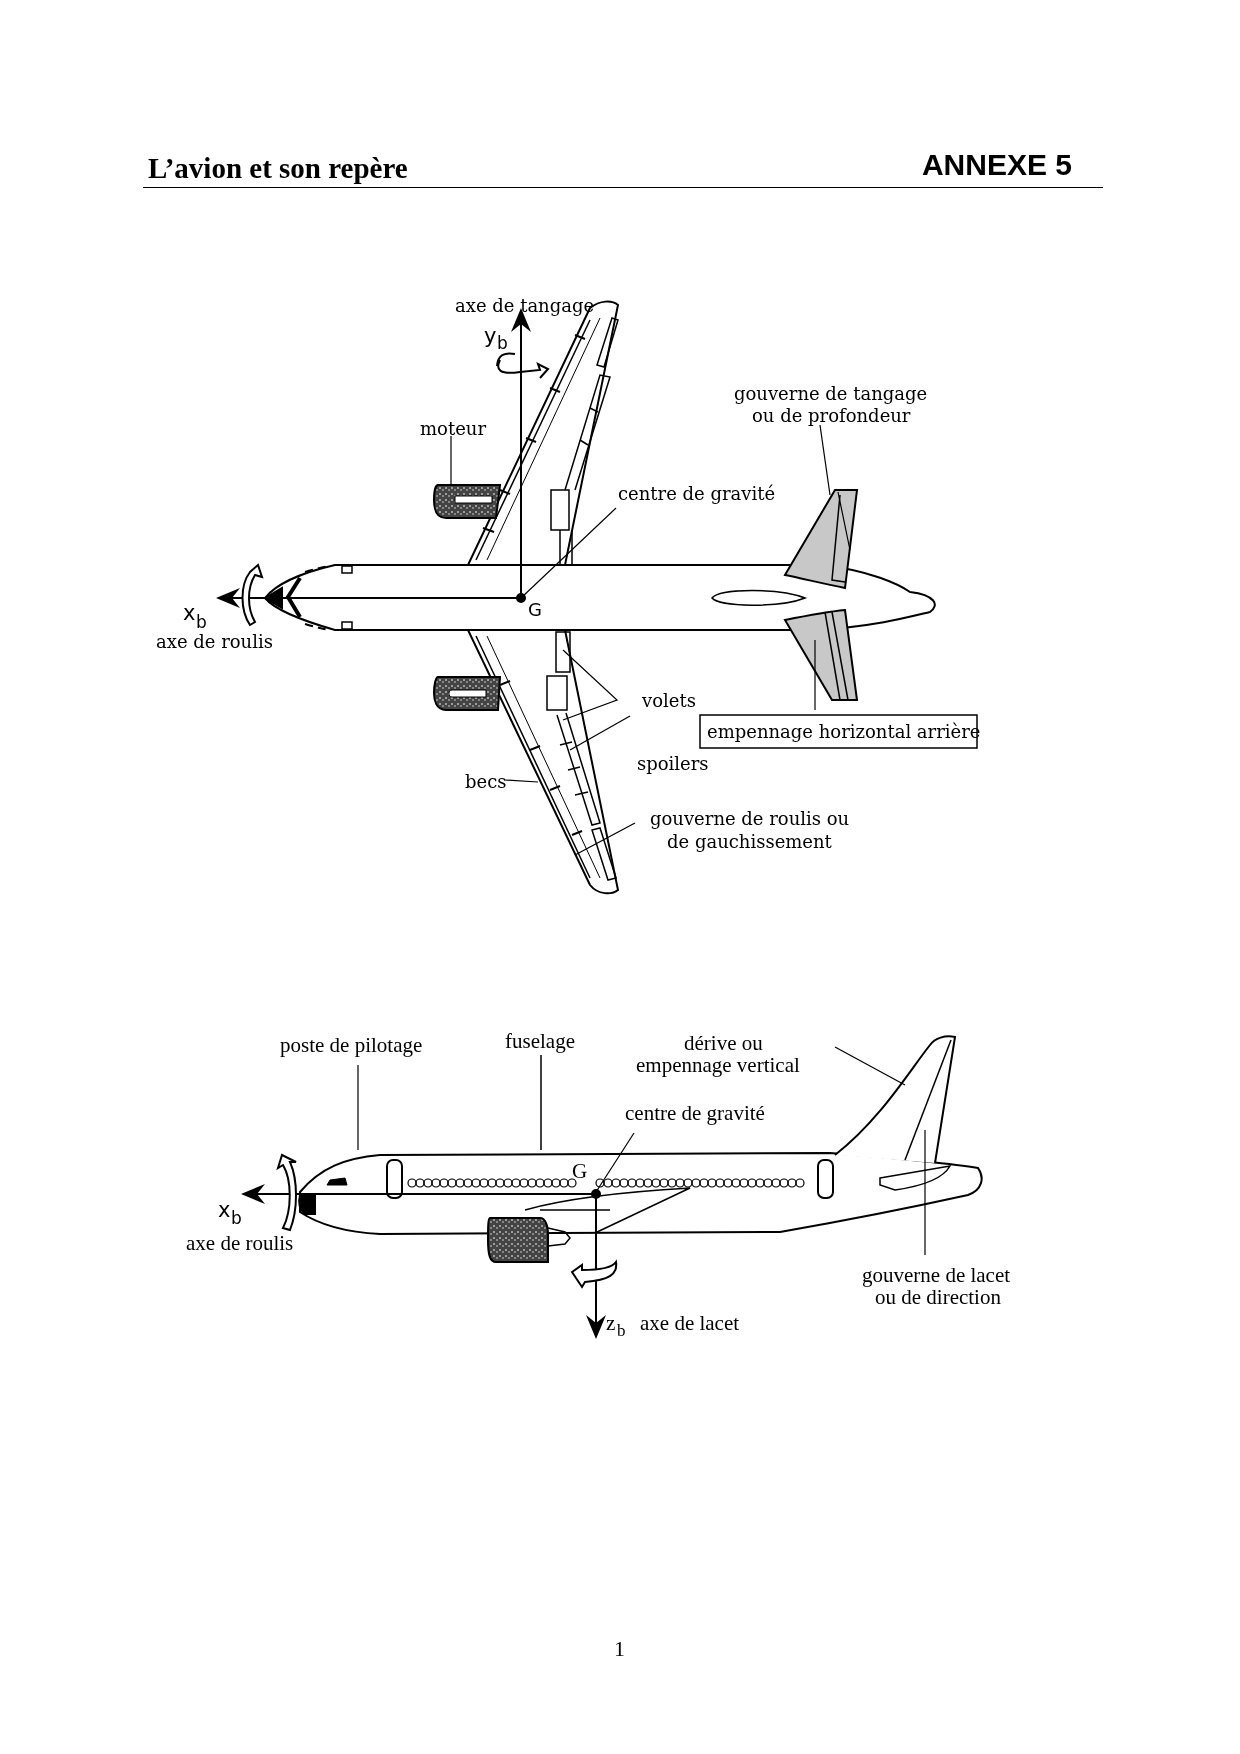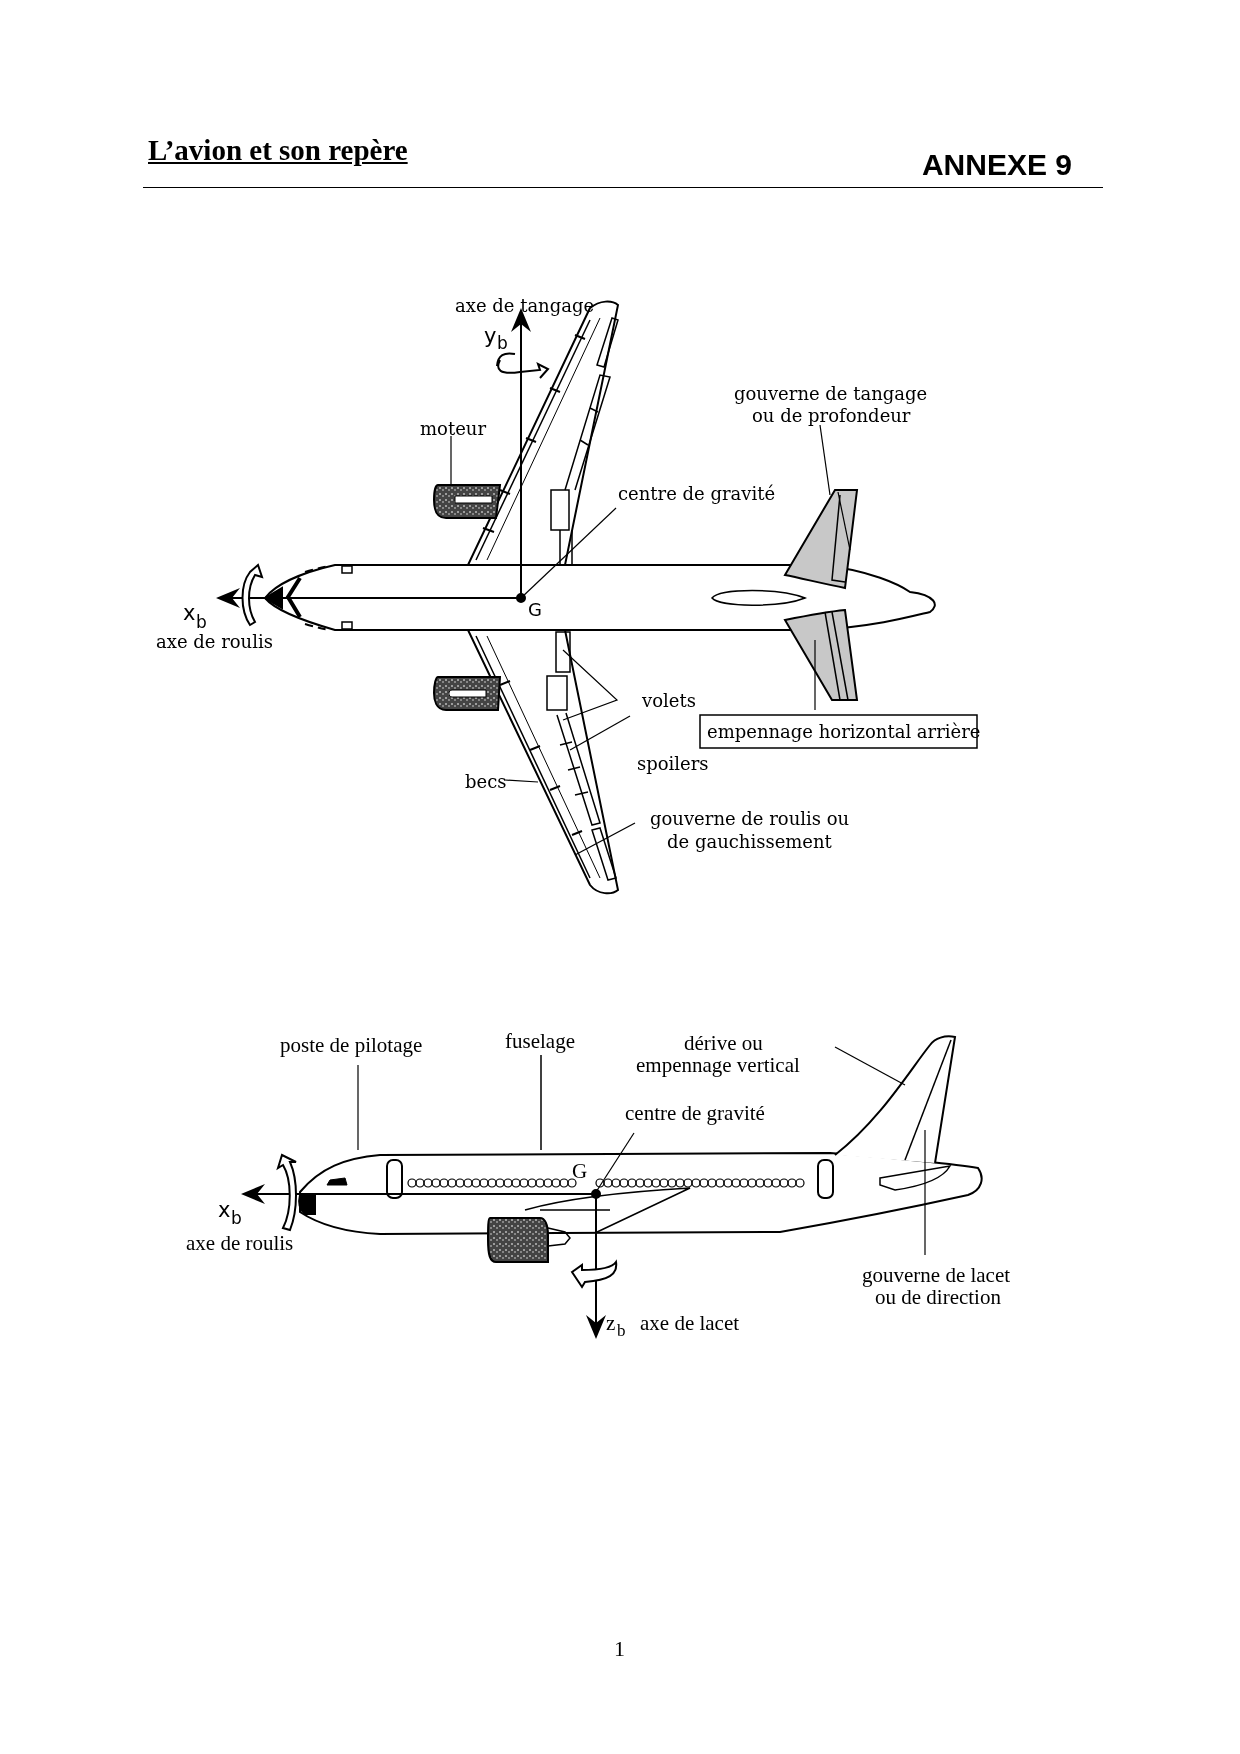--- a/index.html
+++ b/index.html
@@ -1,34 +1,34 @@
 <!DOCTYPE html>
 <html><head>
 <meta charset="utf-8">
 <style>
   html, body { margin: 0; padding: 0; background: #ffffff; }
   body { width: 1240px; height: 1754px; position: relative; overflow: hidden;
          font-family: "Liberation Serif", "DejaVu Serif", serif; color: #000; }
-  .page-title { position: absolute; left: 148px; top: 134px; font-size: 29px; font-weight: bold;
-                font-family: "Liberation Serif", serif; text-decoration: underline; }
+  .page-title { position: absolute; left: 148px; top: 152px; font-size: 29px; font-weight: bold;
+                font-family: "Liberation Serif", serif; }
   .annex-label { position: absolute; right: 168px; top: 148px; font-size: 30px; font-weight: bold;
                  font-family: "Liberation Sans", sans-serif; }
   .header-rule { position: absolute; left: 143px; top: 187px; width: 960px; height: 0;
                  border-top: 1.5px solid #000; }
   .page-number { position: absolute; left: 614px; top: 1636px; font-size: 22px; }
   svg.diagram { position: absolute; left: 0; top: 0; }
   .lbl { font-family: "DejaVu Serif", "Liberation Serif", serif; font-size: 18px; fill: #000; }
   .lbl2 { font-family: "Liberation Serif", serif; font-size: 21px; fill: #000; }
   .ax { font-family: "DejaVu Sans", sans-serif; font-size: 21px; fill: #000; }
 </style>
 </head>
 <body>
 
 <div class="page-title">L’avion et son repère</div>
-<div class="annex-label">ANNEXE 9</div>
+<div class="annex-label">ANNEXE 5</div>
 <div class="header-rule"></div>
 
 <svg class="diagram" width="1240" height="1754" viewBox="0 0 1240 1754">
   <defs>
     <marker id="arrowhead" markerWidth="12" markerHeight="10" refX="10" refY="5" orient="auto">
       <path d="M0,0 L12,5 L0,10 L4,5 Z" fill="#000"></path>
     </marker>
     <pattern id="speckle" width="6" height="6" patternUnits="userSpaceOnUse">
       <rect width="6" height="6" fill="#444"></rect>
       <circle cx="2" cy="2" r="1" fill="#bbb"></circle>

